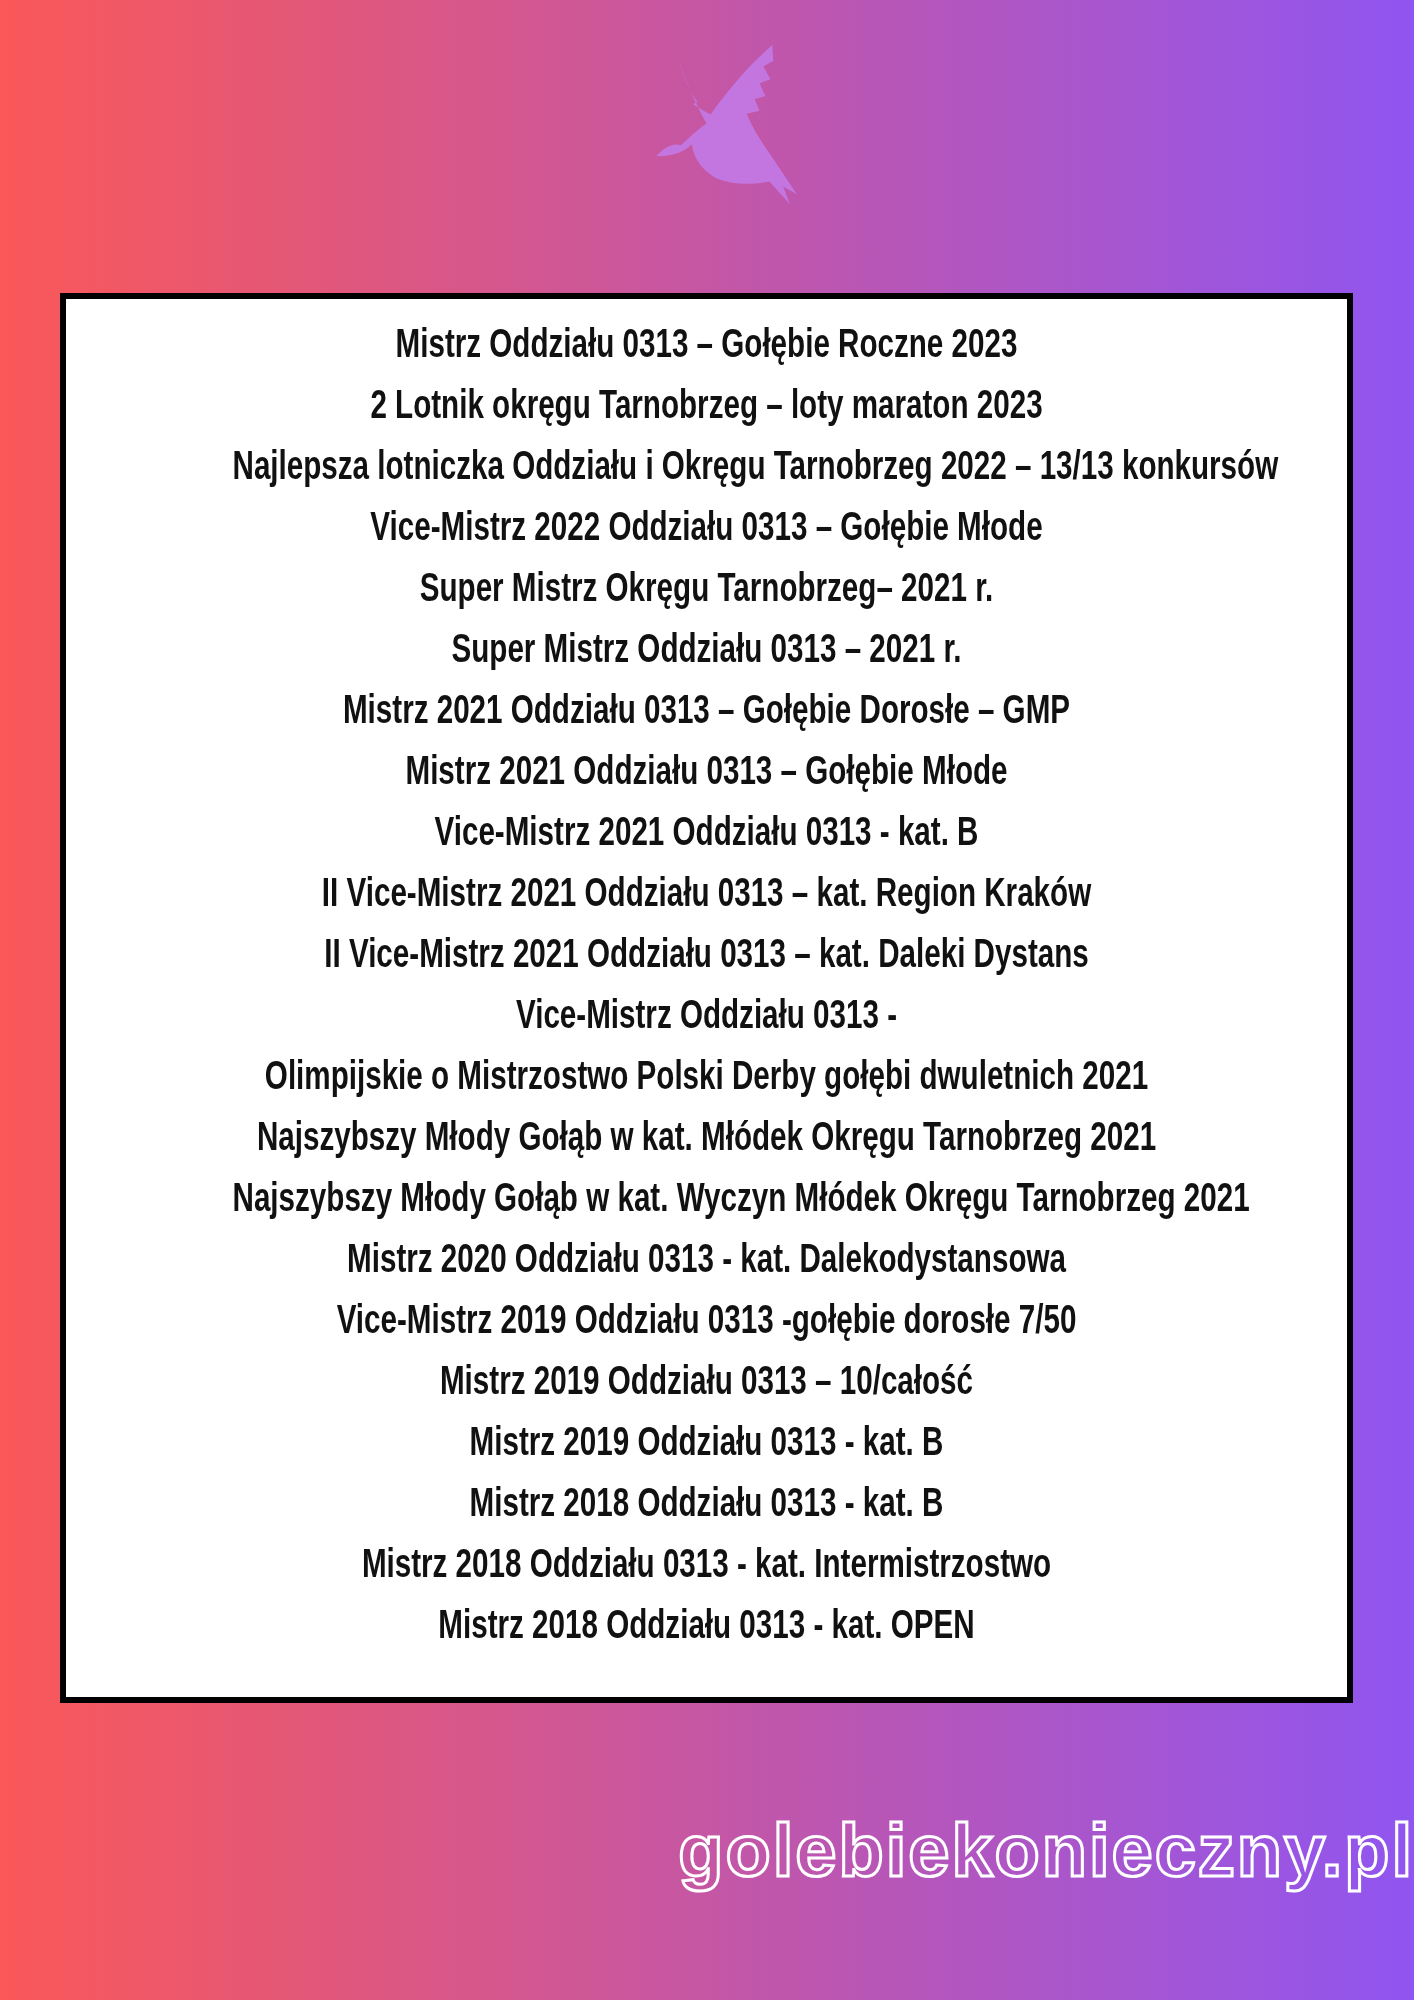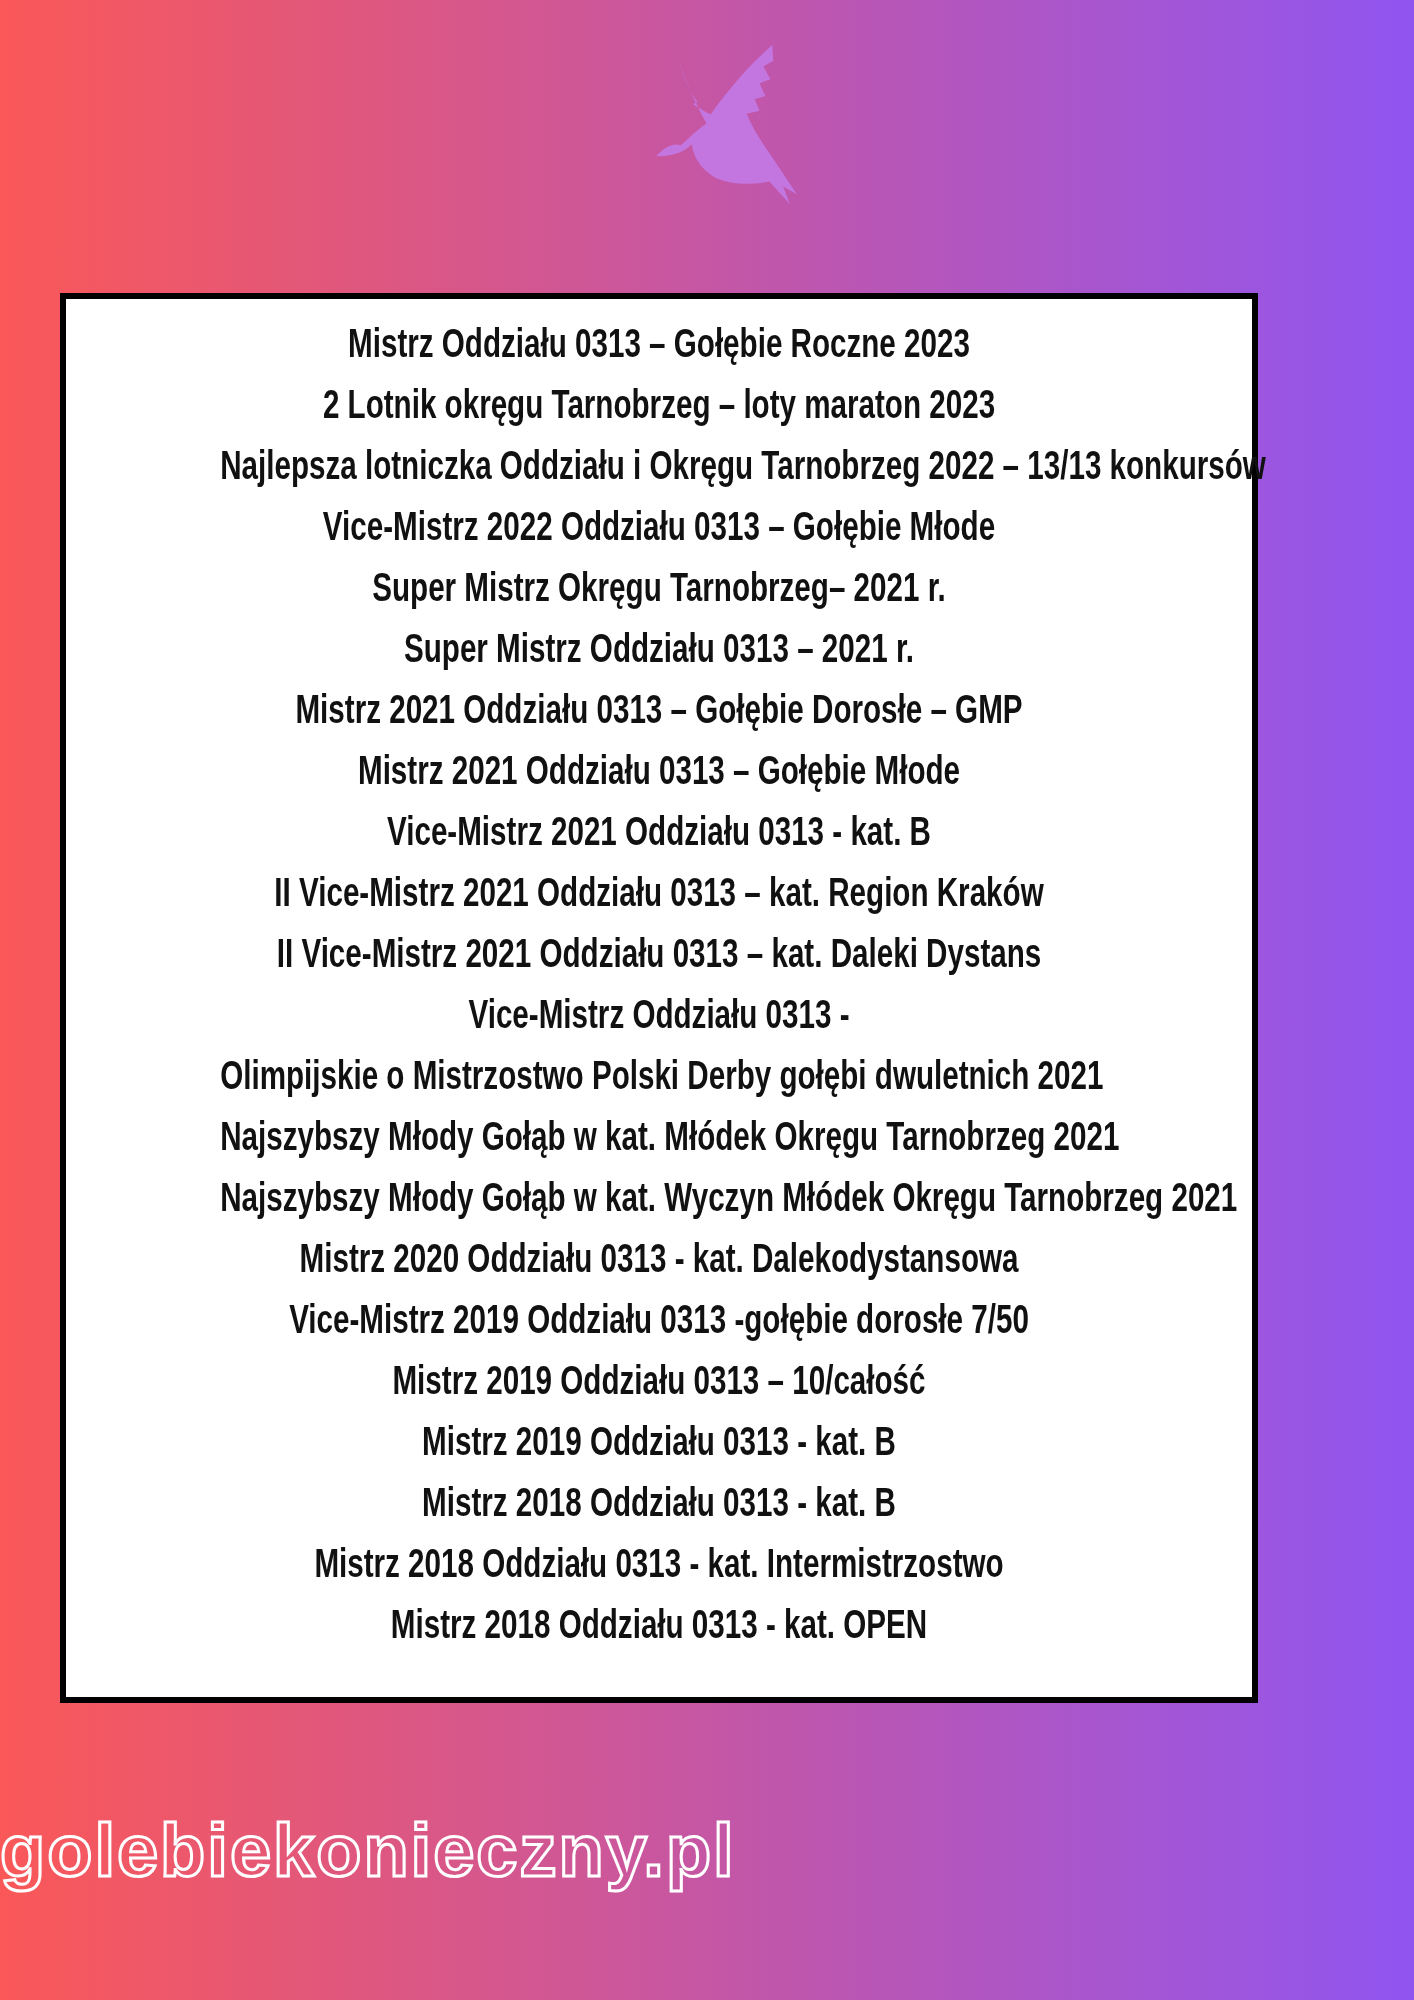--- a/index.html
+++ b/index.html
@@ -15,21 +15,21 @@
     position: absolute;
     left: 652px;
     top: 42px;
     width: 158px;
     height: 172px;
   }
   .award-box {
     position: absolute;
     left: 60px;
     top: 293px;
-    width: 1198px;
+    width: 1293px;
     height: 1410px;
     box-sizing: border-box;
     background: #ffffff;
     border: 6px solid #000000;
     padding-top: 14px;
   }
   .achievements {
     width: 100%;
   }
   .line {
@@ -41,21 +41,21 @@
     color: #111111;
     white-space: nowrap;
     transform: scaleX(0.74);
     transform-origin: 50% 50%;
   }
   .site {
     position: absolute;
     left: 0;
     right: 0;
     top: 1808px;
-    text-align: left;
+    text-align: right;
     font-size: 74px;
     font-weight: 700;
     letter-spacing: 2px;
     color: transparent;
     -webkit-text-stroke: 3px #ffffff;
   }
 </style>
 </head>
 <body style="background: linear-gradient(90deg, rgb(250, 88, 88) 0%, rgb(144, 85, 240) 100%);">
 

